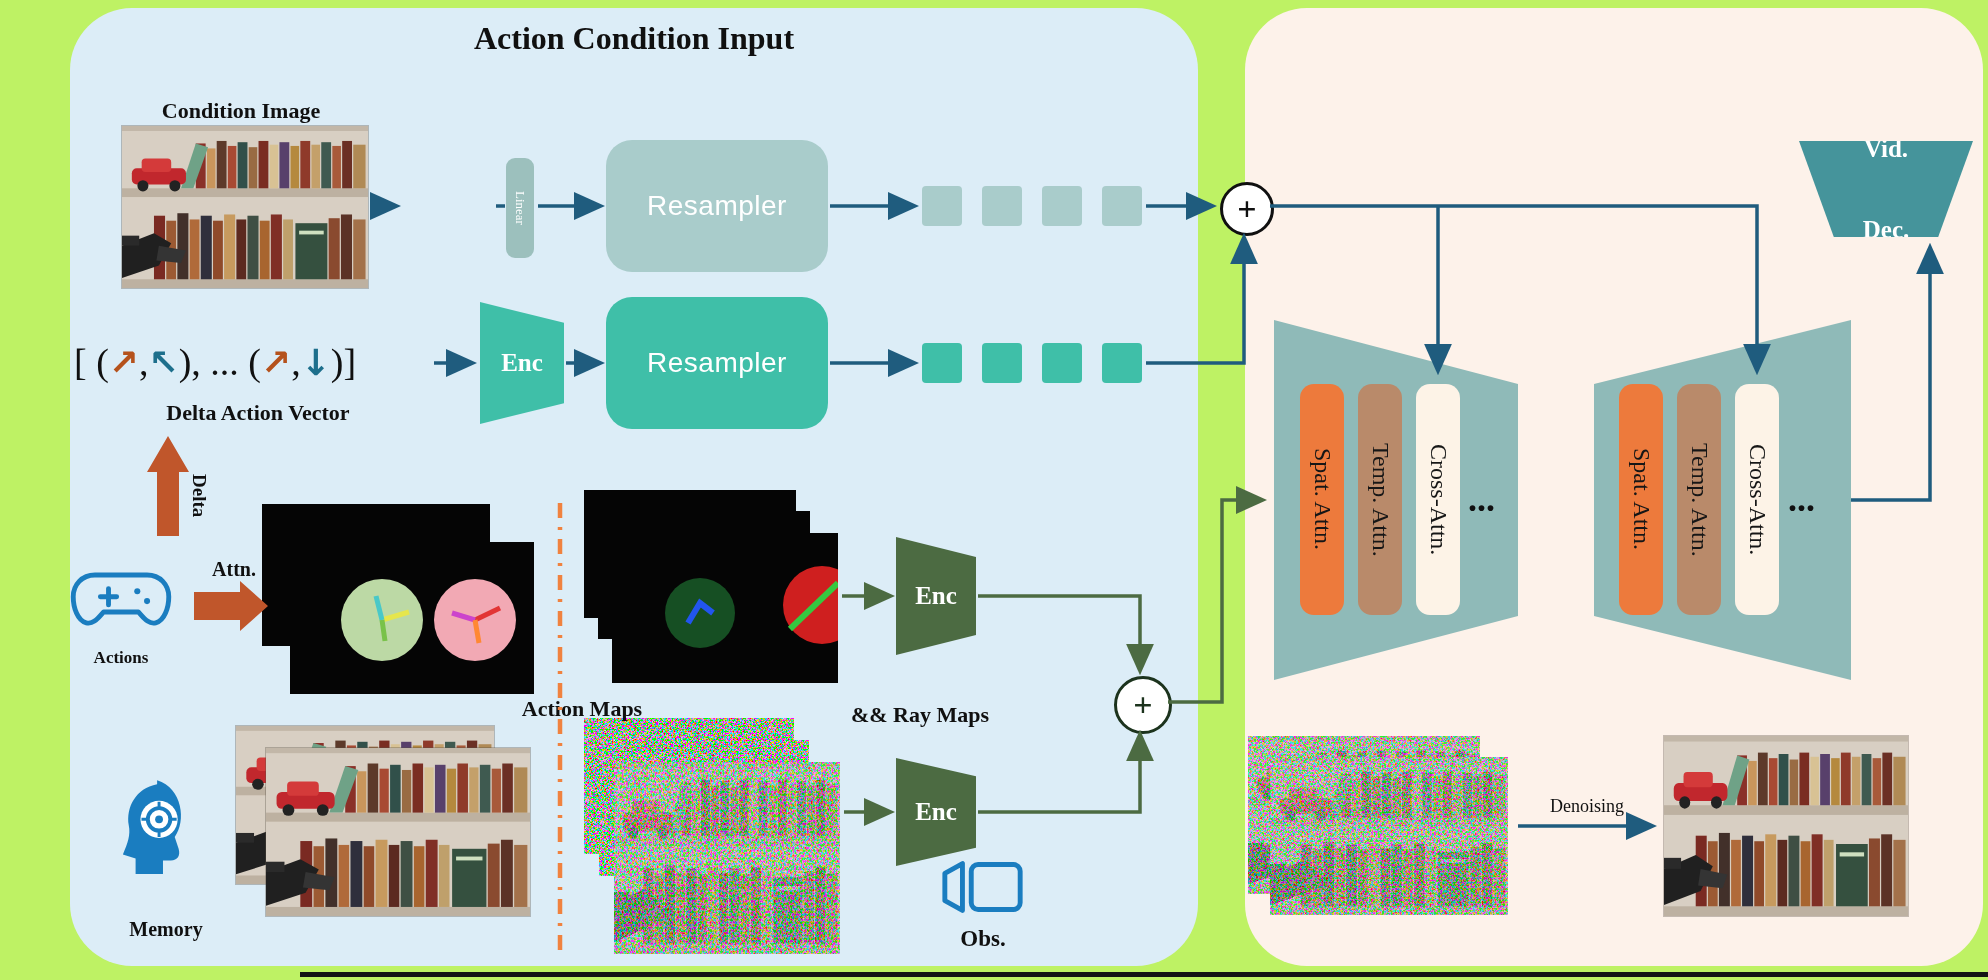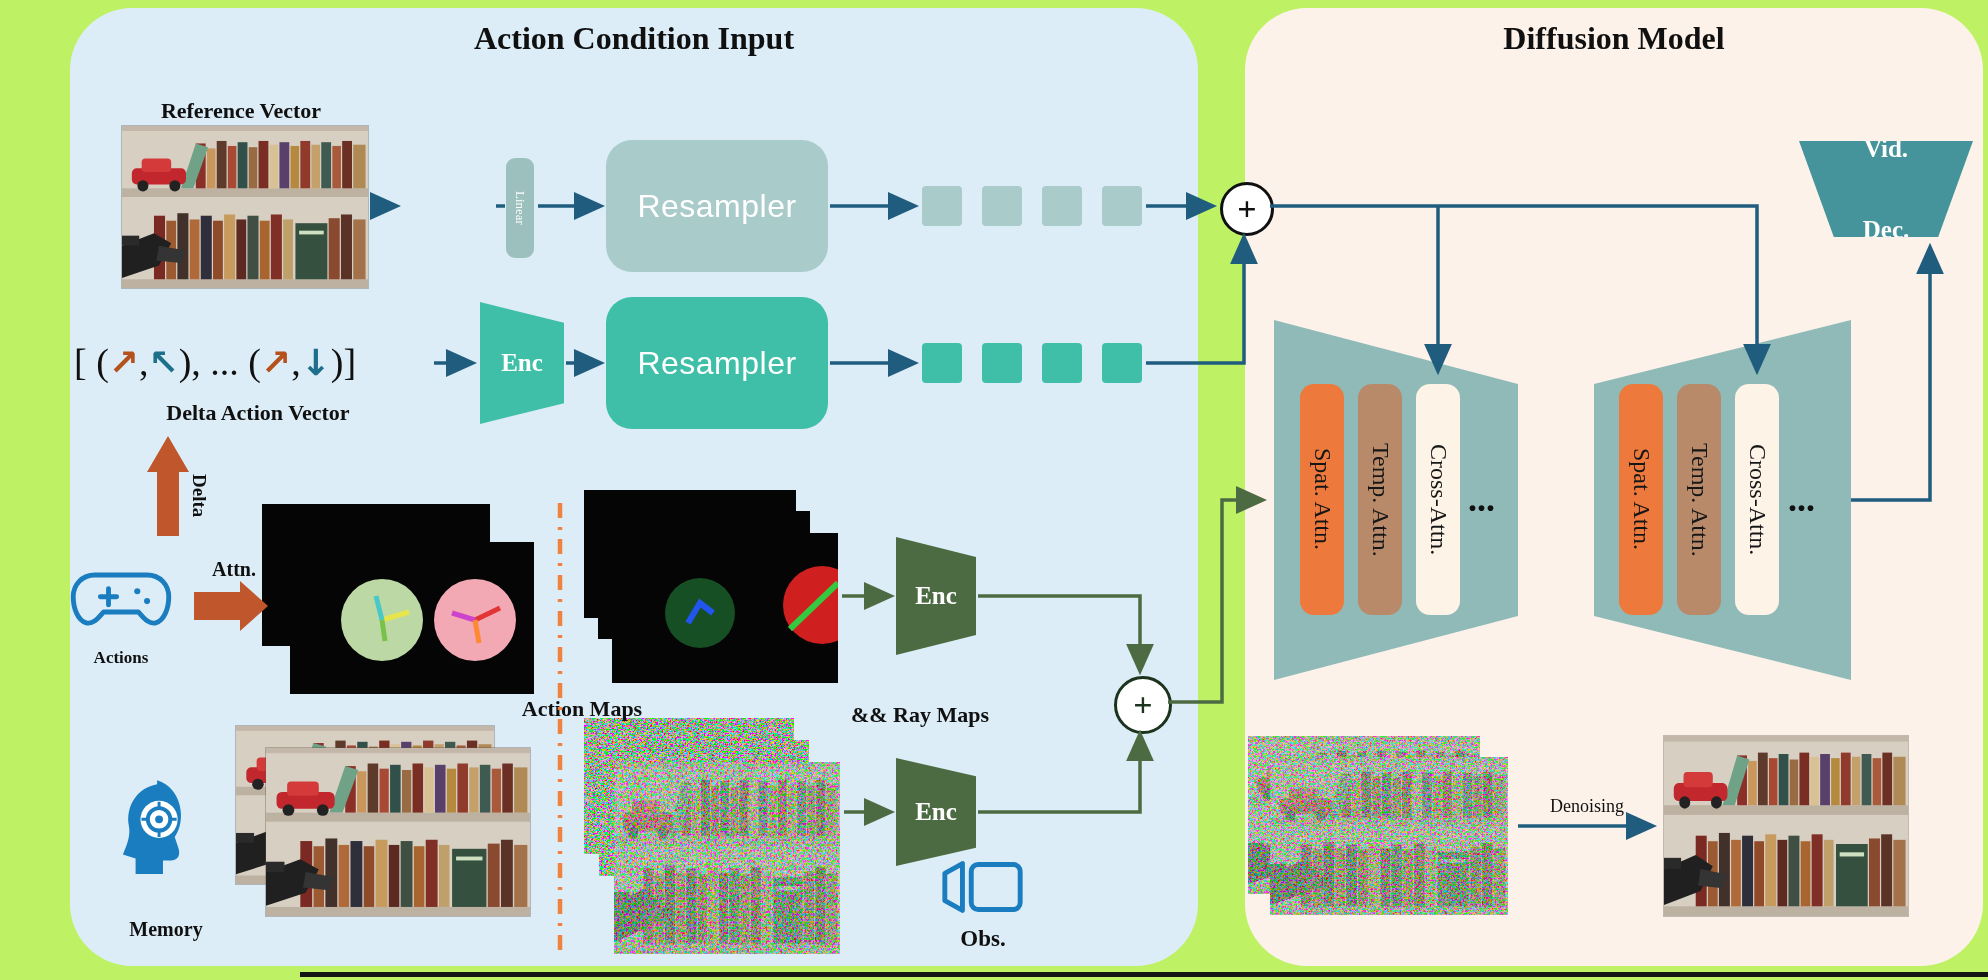--- a/index.html
+++ b/index.html
@@ -12,21 +12,21 @@
                font-size:32px;font-weight:bold;z-index:2;}
   .lbl{position:absolute;font-weight:bold;text-align:center;z-index:3;}
   .photo{position:absolute;overflow:hidden;z-index:2;box-shadow:0 0 0 1px rgba(90,80,70,.35);}
   .photo svg,.blackframe svg{display:block;width:100%;height:100%;}
   .blackframe{position:absolute;background:#050505;z-index:2;}
   .trap{position:absolute;display:flex;align-items:center;justify-content:center;
         color:#fff;font-weight:bold;z-index:2;}
   .funnelR{clip-path:polygon(0 0,100% 17%,100% 83%,0 100%);}
   .resampler{position:absolute;display:flex;align-items:center;justify-content:center;
              color:#fff;border-radius:26px;z-index:2;
-             font-family:"Liberation Sans",sans-serif;font-size:32px;letter-spacing:.5px;}
+             font-family:"Liberation Sans",sans-serif;font-size:28px;letter-spacing:.5px;}
   .sq{position:absolute;width:40px;height:40px;border-radius:4px;z-index:2;}
   .c-muted{background:#a9cccb;}
   .c-teal{background:#3fbfa8;}
   .pluscirc{position:absolute;width:48px;height:48px;border-radius:50%;background:#fff;
             border:3px solid #101010;display:flex;align-items:center;justify-content:center;
             font-size:34px;font-weight:600;line-height:1;z-index:3;}
   #plus-green{border-color:#1c331d;color:#1c331d;}
   .vtext{writing-mode:vertical-rl;}
   .unet{position:absolute;background:#8fbab8;z-index:1;}
   #unet1{clip-path:polygon(0 0,100% 17.8%,100% 82.2%,0 100%);}
@@ -115,23 +115,22 @@
         <rect width="200" height="130" filter="url(#noiseF)" opacity="0.72"></rect>
       </g>
     </defs>
   </svg>
 
   <section class="panel" id="panel-left"></section>
   <section class="panel" id="panel-right"></section>
   <div id="bottom-rule"></div>
 
   <div class="panel-title" style="left:70px;width:1128px;">Action Condition Input</div>
-  <div class="panel-title" style="left:1245px;width:738px;">Diffusion Model</div>
-
-  <div class="lbl" style="left:110px;top:98px;width:262px;font-size:22px;">Reference Vector</div>
+
+  <div class="lbl" style="left:110px;top:98px;width:262px;font-size:22px;">Condition Image</div>
   <div class="photo" style="left:122px;top:126px;width:246px;height:162px;">
     <svg viewBox="0 0 200 130" preserveAspectRatio="none">
         <use href="#bookshelf"></use>
       </svg>
   </div>
   <div class="trap" style="left:506px;top:158px;width:28px;height:100px;background:#9cc0bd;border-radius:9px;font-size:13px;font-weight:normal;">
     <span class="vtext">Linear</span>
   </div>
   <div class="resampler" style="left:606px;top:140px;width:222px;height:132px;background:#a9cccb;">Resampler</div>
   <div class="sq c-muted" style="left:922px;top:186px;"></div>

